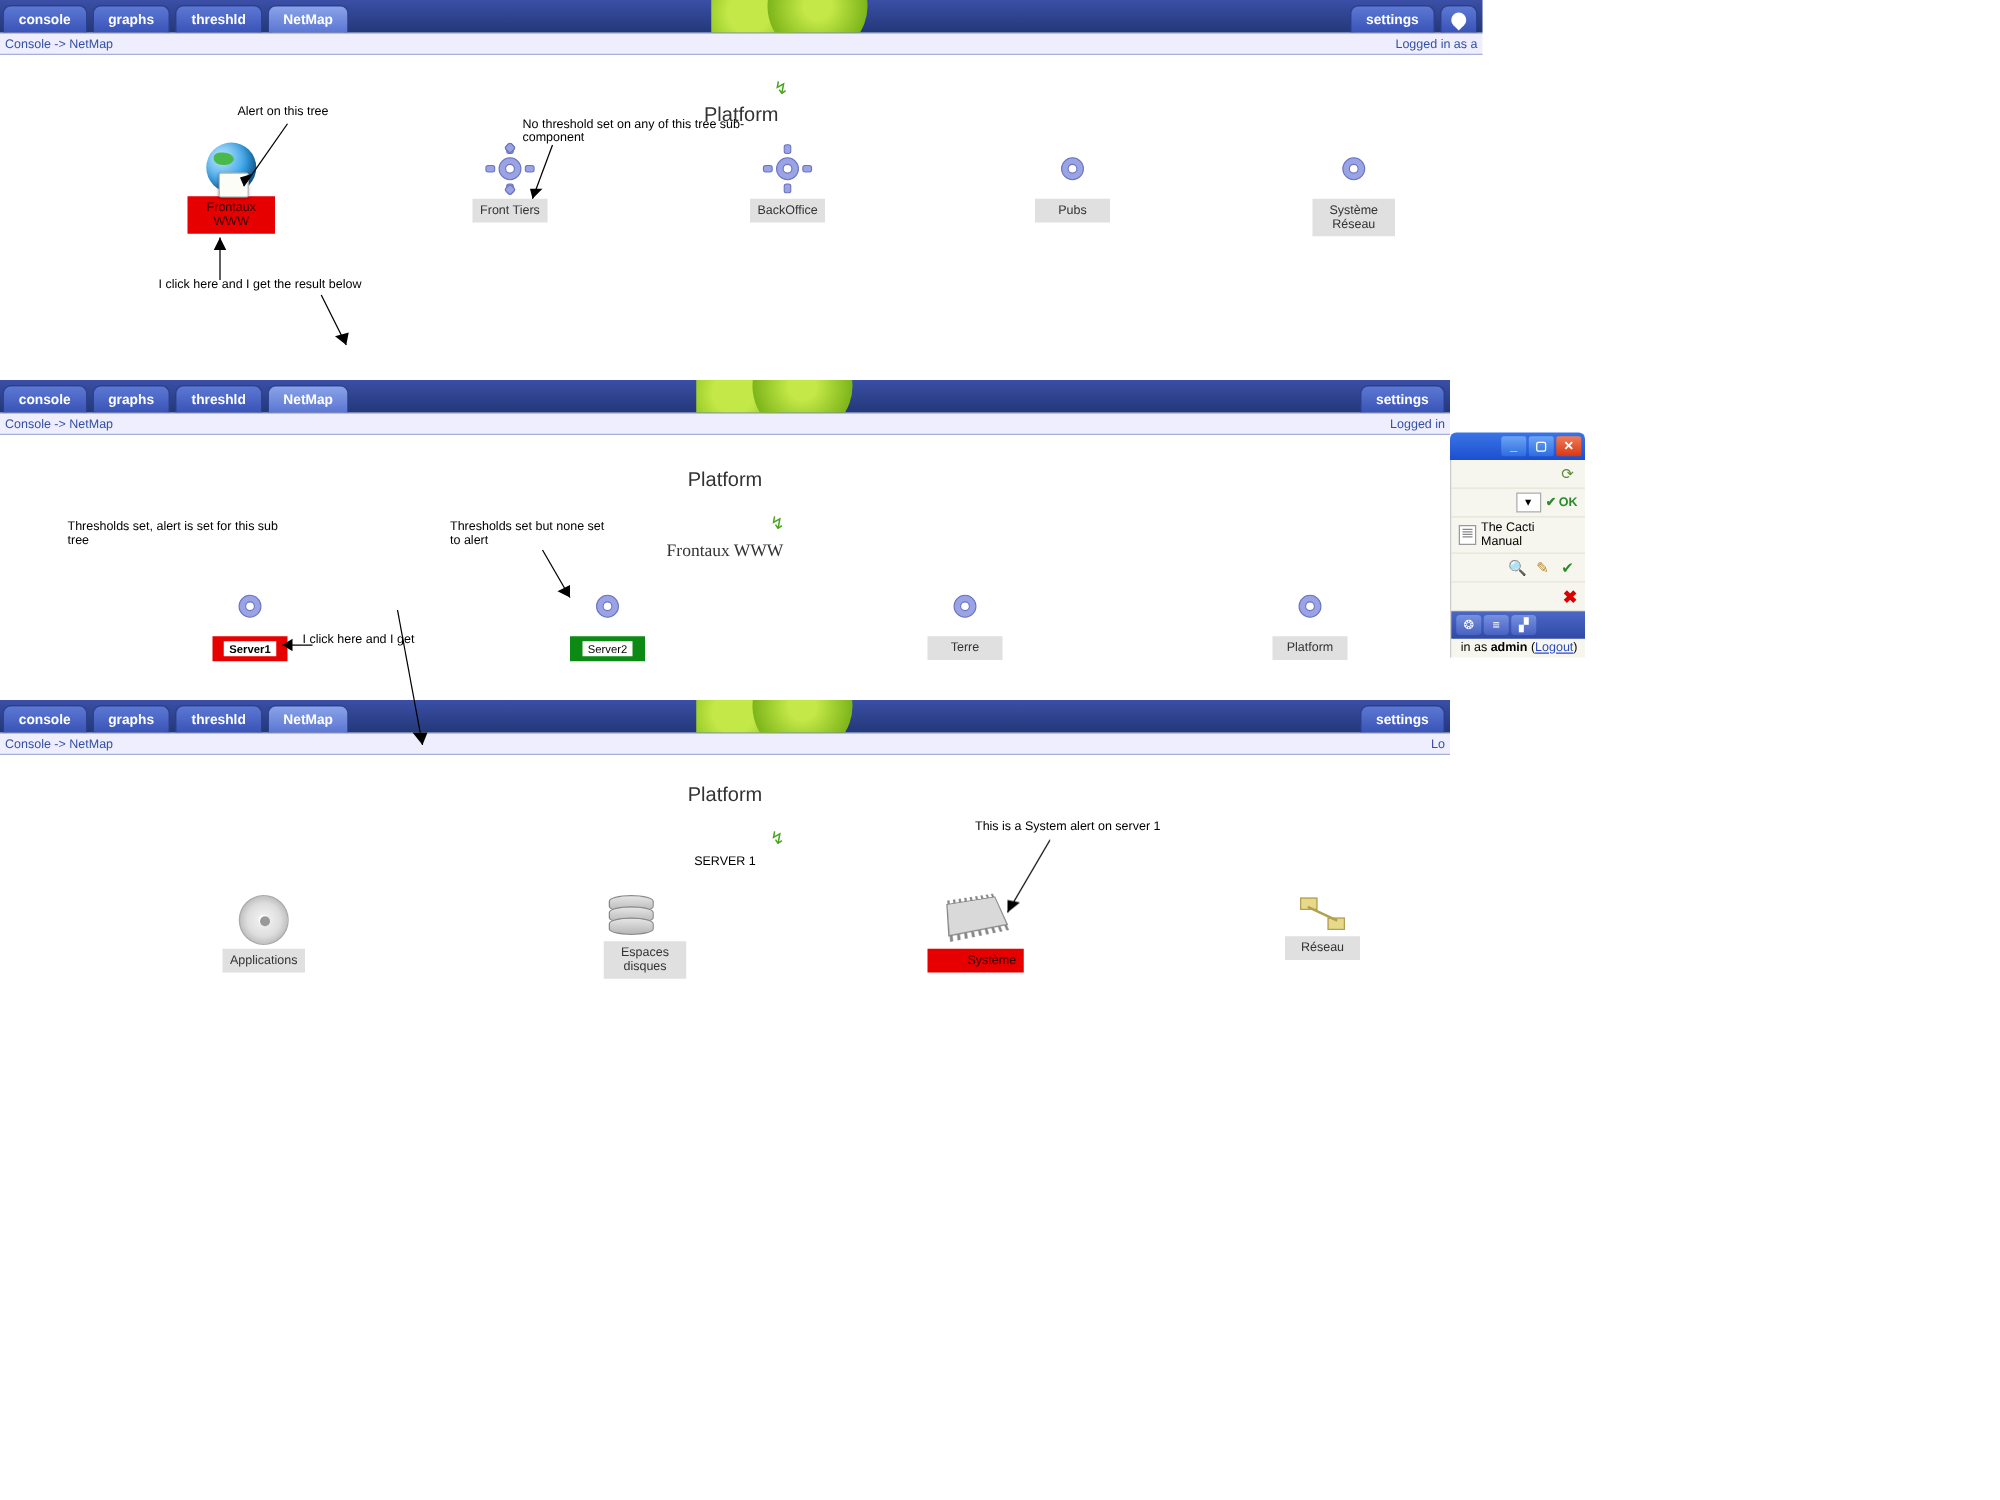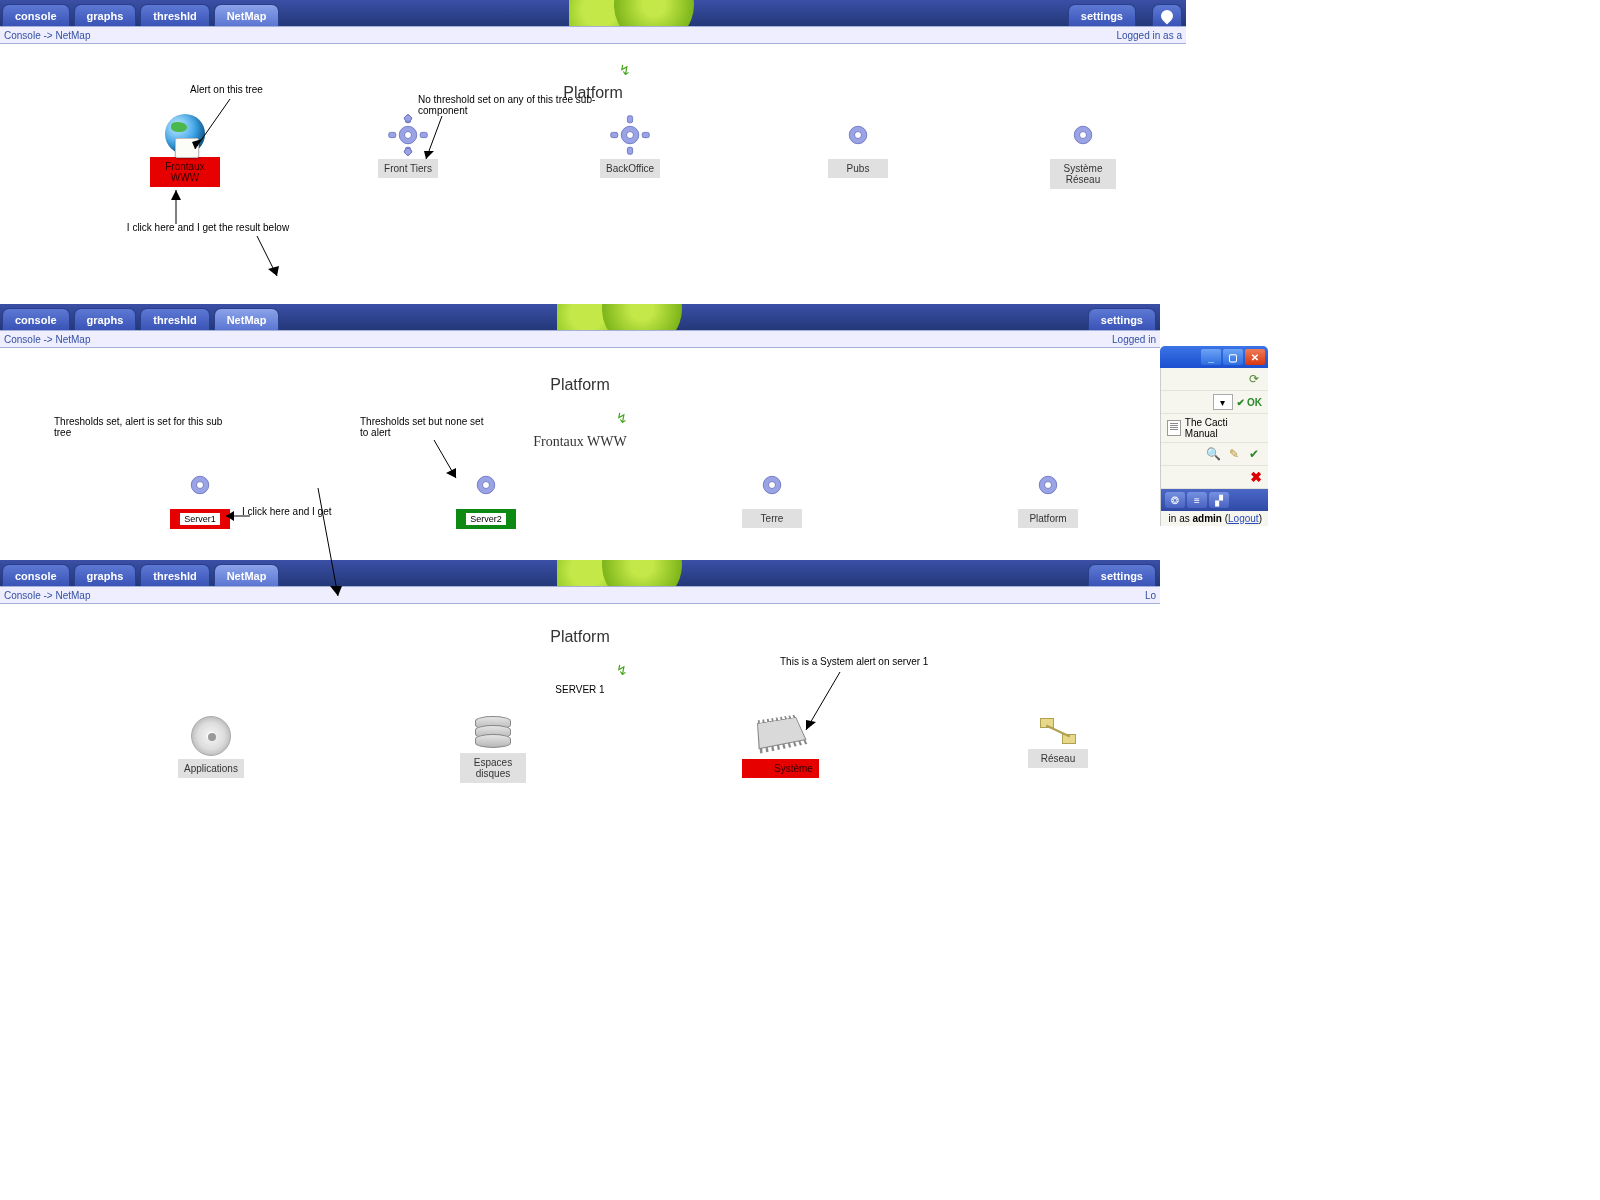--- a/index.html
+++ b/index.html
@@ -2,21 +2,21 @@
 <html><head>
 <meta charset="utf-8">
 <style>
   * { margin:0; padding:0; box-sizing:border-box; font-family:Arial,Helvetica,sans-serif; }
   body { background:#fff; width:1600px; height:1200px; position:relative; overflow:hidden; }
 
   .navbar { height:26px; background:linear-gradient(#3b4fa6,#233878); position:relative; display:flex; align-items:flex-end; padding-left:2px; }
   .nav-tabs { display:flex; gap:4px; }
   .nav-tab { background:linear-gradient(#5d79d3,#3953b7); color:#fff; font-size:11px; font-weight:bold; padding:5px 12px 4px 12px; border-radius:7px 7px 0 0; cursor:pointer; border:1px solid #2a3f8c; border-bottom:none; }
   .nav-tab.active { background:linear-gradient(#8ba3e8,#5b76d2); }
-  .nav-right { position:absolute; right:4px; bottom:0; display:flex; gap:16px; }
+  .nav-right { position:absolute; right:4px; bottom:0; display:flex; gap:4px; }
   .green-swoosh { position:absolute; left:48%; top:0; width:140px; height:26px; overflow:hidden; }
   .green-swoosh::before, .green-swoosh::after { content:''; position:absolute; width:80px; height:80px; border-radius:50%; }
   .green-swoosh::before { background:radial-gradient(circle,#c3e847 30%,#88c11f 70%); left:-10px; top:-30px; transform:rotate(-20deg); }
   .green-swoosh::after  { background:radial-gradient(circle,#c3e847 20%,#7db51a 70%); left:45px; top:-35px; transform:rotate(20deg); }
   .nav-icon-btn { background:linear-gradient(#5d79d3,#3953b7); border-radius:7px 7px 0 0; padding:4px 8px; border:1px solid #2a3f8c; border-bottom:none; display:flex; align-items:center; justify-content:center;}
   .tree-dot { width:12px; height:12px; background:#fff; border-radius:50% 50% 50% 0; transform:rotate(-45deg); }
 
   .breadcrumb { height:18px; background:#eef; border-top:1px solid #a6b1d9; border-bottom:1px solid #a6b1d9; font-size:10px; display:flex; align-items:center; padding:0 4px; color:#3350a2; justify-content:space-between;}
   .breadcrumb a { color:#3350a2; text-decoration:none; }
 
@@ -232,21 +232,21 @@
     <div class="annotation" style="left:360px;top:68px;width:130px;text-align:left;">Thresholds set but none set to alert</div>
     <div class="annotation" style="left:242px;top:158px;text-align:left;">I click here and I get</div>
 
     <div class="node" style="left:170px;top:116px;">
       <span class="gear"><svg viewBox="0 0 48 48">
             <g fill="#9aa3e4" stroke="#6a74c2">
               <circle cx="24" cy="24" r="10"></circle>
               <circle cx="24" cy="24" r="4" fill="#fff"></circle>
             </g>
           </svg></span>
-      <div class="node-label red" style="padding:4px 6px;"><span class="inner-white">Server1</span></div>
+      <div class="node-label red" style="padding:4px 6px;font-weight:bold;"><span class="inner-white">Server1</span></div>
     </div>
     <div class="node" style="left:456px;top:116px;">
       <span class="gear"><svg viewBox="0 0 48 48">
             <g fill="#9aa3e4" stroke="#6a74c2">
               <circle cx="24" cy="24" r="10"></circle>
               <circle cx="24" cy="24" r="4" fill="#fff"></circle>
             </g>
           </svg></span>
       <div class="node-label green" style="padding:4px 6px;"><span class="inner-white">Server2</span></div>
     </div>
@@ -312,21 +312,21 @@
     <div class="node" style="left:178px;top:112px;">
       <div class="disc"></div>
       <div class="node-label">Applications</div>
     </div>
     <div class="node" style="left:460px;top:112px;">
       <div class="dbstack">
           <div class="cyl"></div>
           <div class="cyl"></div>
           <div class="cyl"></div>
         </div>
-      <div class="node-label" style="width:66px;">Espaces disques</div>
+      <div class="node-label" style="width:66px;margin-left:23px;">Espaces disques</div>
     </div>
     <div class="node" style="left:742px;top:112px;">
       <div class="chip"></div>
       <div class="node-label red" style="margin-top:10px;padding-left:32px;">Système</div>
     </div>
     <div class="node" style="left:1028px;top:112px;">
       <div class="netplug">
           <div class="p1"></div>
           <div class="p2"></div>
           <div class="wire"></div>

